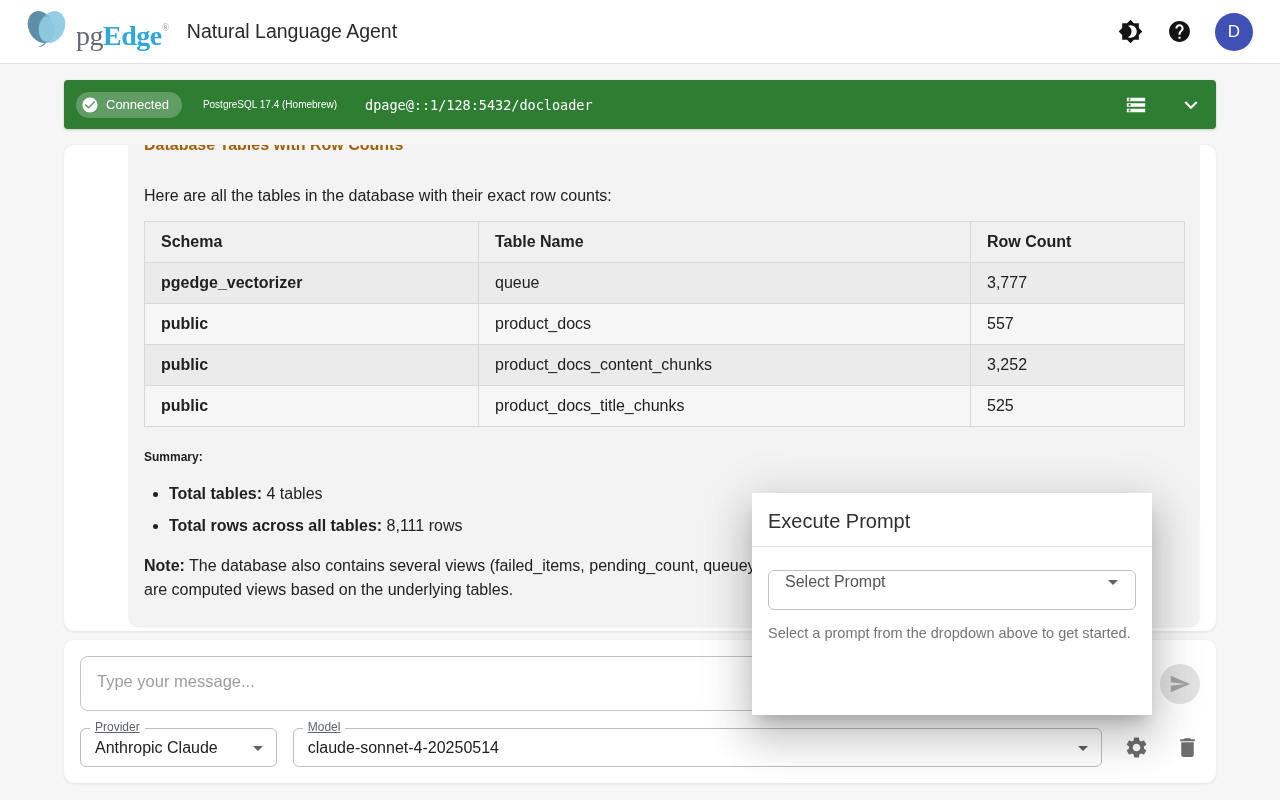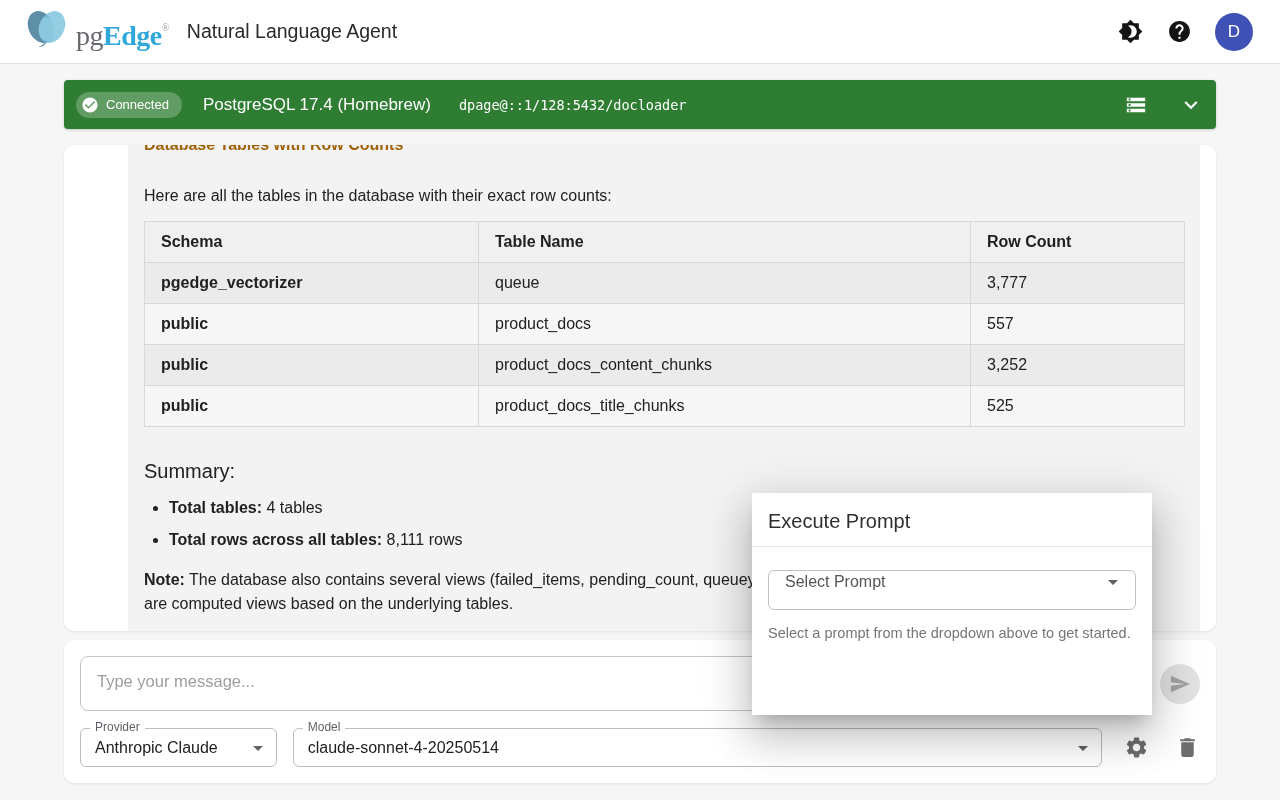--- a/index.html
+++ b/index.html
@@ -35,21 +35,21 @@
     position:absolute; top:80px; left:64px; width:1152px; height:49px;
     background:#2e7d32; border-radius:4px; color:#fff;
     display:flex; align-items:center; padding:0 12px;
     box-shadow:0 1px 3px rgba(0,0,0,.18); z-index:5;
   }
   .conn-pill {
     display:flex; align-items:center; gap:7px;
     background:rgba(255,255,255,.24); border-radius:14px;
     padding:4px 13px 4px 5px; font-size:13px;
   }
-  .conn-server { margin-left:21px; font-size:17px; }
+  .conn-server { margin-left:21px; font-size:10px; }
   .conn-dsn { margin-left:28px; font-family:"DejaVu Sans Mono", monospace; font-size:13.5px; }
   .conn-right { margin-left:auto; display:flex; align-items:center; gap:29px; }
   
   .chat-card {
     position:absolute; top:145px; left:64px; width:1152px; height:486px;
     background:#fff; border-radius:10px; box-shadow:0 1px 3px rgba(0,0,0,.09);
     overflow:hidden; z-index:1;
   }
   .msg-bubble {
     position:absolute; top:0; left:64px; width:1072px;
@@ -63,21 +63,21 @@
     font-size:16px;
   }
   .result-table col.c1 { width:334px; } .result-table col.c2 { width:492px; } .result-table col.c3 { width:214px; }
   .result-table th, .result-table td {
     border:1px solid #d8d8d8; padding:10px 16px; line-height:20px; text-align:left;
   }
   .result-table th { font-weight:700; background:#f0f0f0; }
   .result-table tbody tr:nth-child(odd) td { background:#ebebeb; }
   .result-table tbody tr:nth-child(even) td { background:#f6f6f6; }
   .result-table td:first-child { font-weight:700; }
-  .msg-summary { margin-top:32px; font-size:20px; font-weight:400; line-height:24px; }
+  .msg-summary { margin-top:18px; font-size:12px; font-weight:700; line-height:24px; }
   .msg-bullets { margin:13px 0 0 0; padding-left:25px; font-size:16px; }
   .msg-bullets li { line-height:24px; }
   .msg-bullets li + li { margin-top:8px; }
   .msg-note { margin-top:16px; font-size:16px; line-height:24px; }
   .note-line1 { display:flex; justify-content:flex-start; }
   .note-tail { margin-right:17px; }
   b { font-weight:700; }
   
   .prompt-dialog {
     position:absolute; top:493px; left:752px; width:400px; height:222px;
@@ -118,21 +118,21 @@
   .composer-row2 {
     position:absolute; top:88px; left:16px; right:16px;
     display:flex; align-items:center;
   }
   .mui-select {
     position:relative; height:39px; border:1px solid #bdbdbd; border-radius:6px;
     display:flex; align-items:center; padding:0 6px 0 14px; background:#fff; cursor:pointer;
   }
   .mui-select .float-label {
     position:absolute; top:-8px; left:9px; background:#fff; padding:0 5px;
-    font-size:12px; color:#5f6368; line-height:12px;
+    font-size:12px; color:#5f6368; line-height:12px;text-decoration:underline;
   }
   .mui-select .select-value { font-size:16px; color:#212121; flex:1; white-space:nowrap; }
   .sel-provider { width:200px; }
   .sel-model { width:824px; margin-left:16px; }
   .composer-icons { display:flex; align-items:center; gap:25px; margin-left:21px; }
 </style>
 </head>
 <body>
 
 <header class="app-header">

